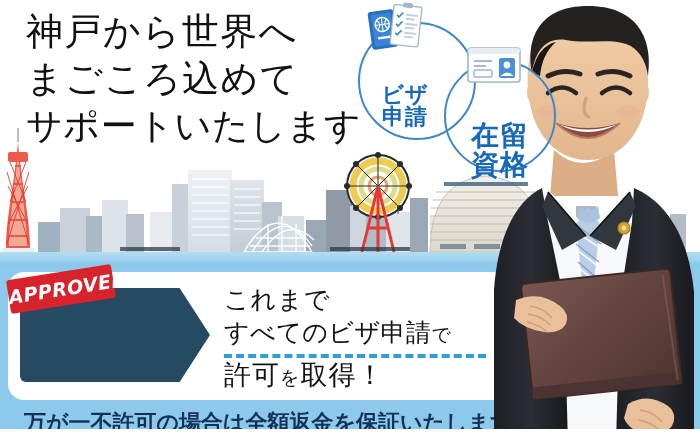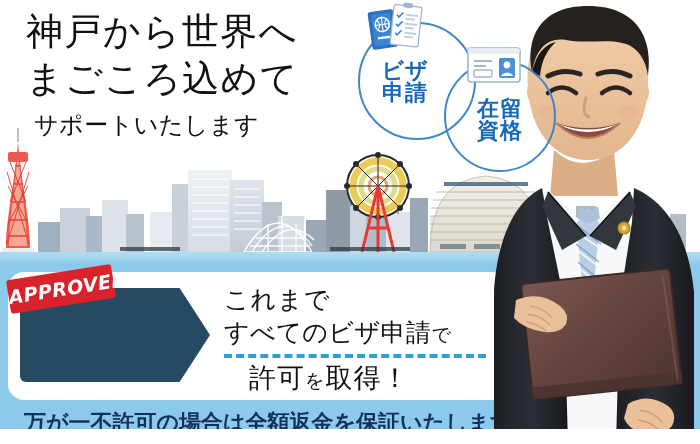--- a/index.html
+++ b/index.html
@@ -22,44 +22,45 @@
   .hl-line{
     font-family:"DejaVu Sans","Liberation Sans",sans-serif;
     font-size:37px;
     line-height:47px;
     font-weight:500;
     color:#111111;
     letter-spacing:1.5px;
     white-space:nowrap;
   }
   .hl-line.l2{letter-spacing:1.2px;}
-  .hl-line.l3{letter-spacing:0.5px;font-size:24px;margin-left:8px;}
+  .hl-line.l3{letter-spacing:0.5px;font-size:36px;}
 
   
   #circle-group{position:absolute;left:348px;top:8px;width:220px;height:170px;z-index:30;}
   .vcircle{
     position:absolute;border-radius:50%;
     border:2px solid #3f87c9;
     background:rgba(255,255,255,0.0);
     box-sizing:border-box;
   }
   #circle-visa{left:10px;top:14px;width:118px;height:118px;}
   #circle-status{left:96px;top:52px;width:112px;height:112px;}
   .vcircle-label{
     position:absolute;
     text-align:center;
     font-family:"DejaVu Sans","Liberation Sans",sans-serif;
     font-weight:700;
     color:#1668bb;
     line-height:1.02;
     z-index:31;
     white-space:pre-line;
+    margin-top:24px;
   }
   #label-visa{left:14px;top:52px;width:86px;font-size:22px;letter-spacing:1px;}
-  #label-status{left:106px;top:90px;width:92px;font-size:22px;letter-spacing:1px;}
+  #label-status{left:106px;top:90px;width:92px;font-size:28px;letter-spacing:1px;}
 
   
   #icon-passport{position:absolute;left:18px;top:-6px;width:60px;height:52px;z-index:33;}
   
   #icon-idcard{position:absolute;left:118px;top:36px;width:56px;height:42px;z-index:33;}
 
   
   #cityscape{
     position:absolute;left:0;top:128px;width:700px;height:140px;z-index:10;
   }
@@ -120,21 +121,21 @@
     font-family:Liberation Mono, monospace;
     color:#121212;white-space:nowrap;
   }
   #pr-l1{font-size:25px;line-height:32px;letter-spacing:1px;}
   #pr-l2{font-size:25px;line-height:33px;letter-spacing:0.5px;}
   #pr-l2 .small{font-size:19px;}
   #pr-underline{
     width:262px;height:0;margin-top:1px;margin-bottom:2px;
     border-top:4px dashed #2f9ed6;
   }
-  #pr-l3{font-size:27px;line-height:40px;letter-spacing:1px;margin-left:25px;}
+  #pr-l3{font-size:27px;line-height:34px;letter-spacing:1px;}
   #pr-l3 .small{font-size:19px;}
 
   
   #guarantee{
     position:absolute;left:0;top:404px;width:700px;height:40px;z-index:20;
     background:#8cc9ea;
   }
   #guarantee-text{
     position:absolute;left:24px;top:408px;z-index:21;
     color:#12305a;font-family:"DejaVu Sans","Liberation Sans",sans-serif;

